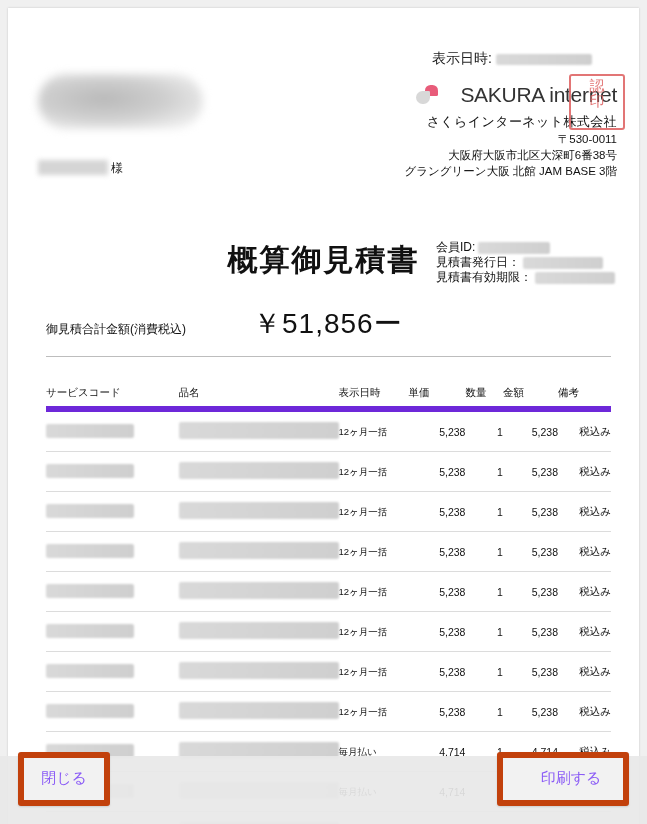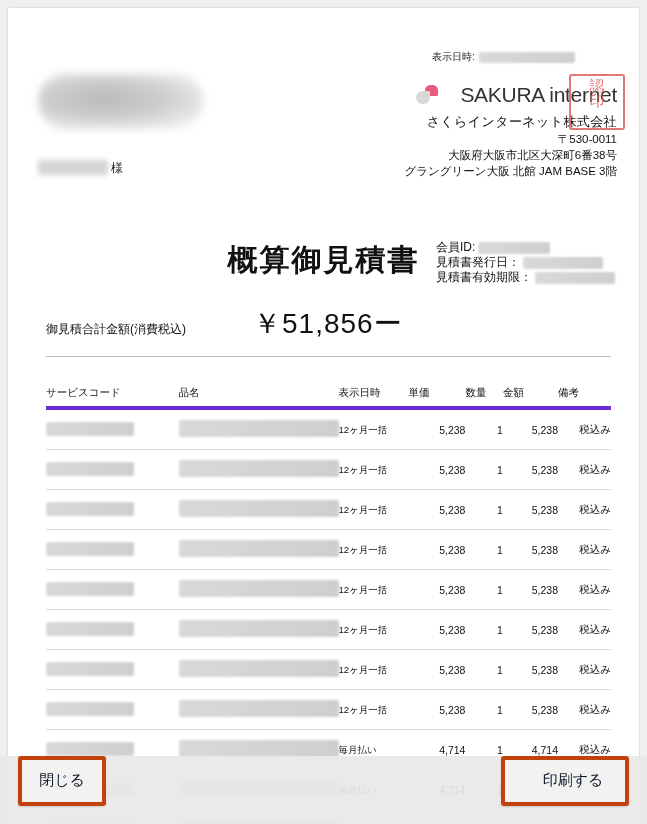--- a/index.html
+++ b/index.html
@@ -37,21 +37,21 @@
     border-radius: 2px;
     display: inline-block;
     filter: blur(1.2px);
   }
 
   
   .disp-date {
     position: absolute;
     left: 424px;
     top: 42px;
-    font-size: 10px;
+    font-size: 14px;
     color: #222;
     display: flex;
     align-items: center;
     gap: 4px;
   }
   .disp-date .redact { width: 96px; height: 11px; }
 
   
   .cust-blob {
     position: absolute;
@@ -218,21 +218,21 @@
     border-collapse: collapse;
     font-size: 10.5px;
     color: #111;
   }
   table.items th {
     font-size: 10.5px;
     font-weight: normal;
     text-align: left;
     padding: 0 0 6px 0;
     color: #111;
-    border-bottom: 4px solid #6d28d9;
+    border-bottom: 6px solid #6d28d9;
   }
   table.items td {
     padding: 7px 0;
     border-bottom: 1px solid #dcdcdc;
     vertical-align: middle;
     height: 25px;
   }
   th.c-code { width: 140px; }
   th.c-name { width: 160px; }
   th.c-pay  { width: 80px; }
@@ -252,24 +252,24 @@
     left: 0;
     bottom: 0;
     width: 647px;
     height: 68px;
     background: rgba(232,232,232,0.92);
     z-index: 20;
   }
   .btn {
     position: absolute;
     background: #f2f2f2;
-    border: 4px solid #c2410c;
+    border: 6px solid #c2410c;
     border-radius: 3px;
     font-size: 15px;
-    color: #0f172a;
+    color: #8b5cf6;
     text-align: center;
     line-height: 40px;
     height: 42px;
     box-shadow: 0 1px 2px rgba(0,0,0,0.12);
     font-family: "Liberation Sans", sans-serif;
   }
   .btn-close {
     left: 18px;
     bottom: 18px;
     width: 80px;

